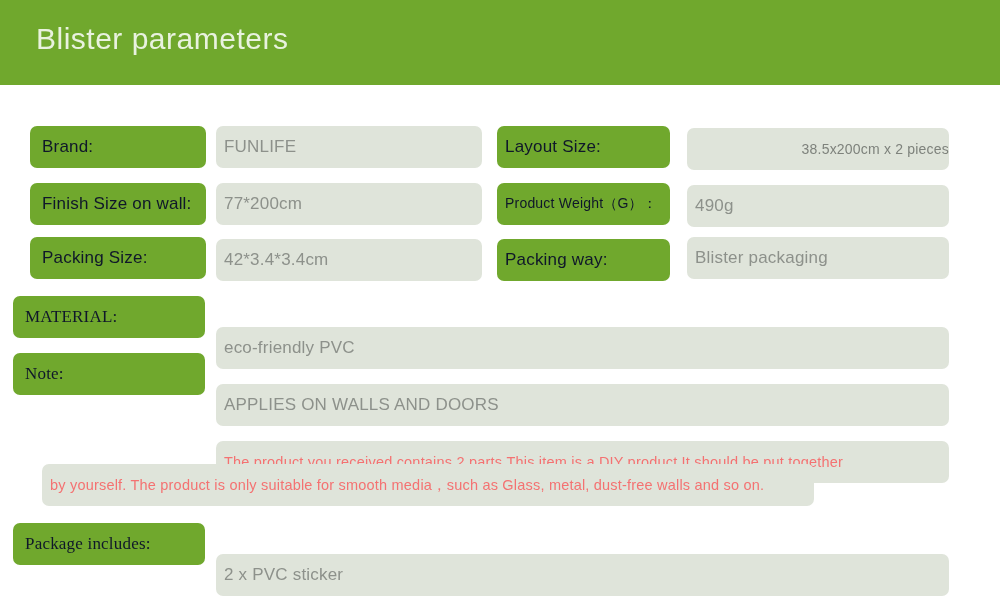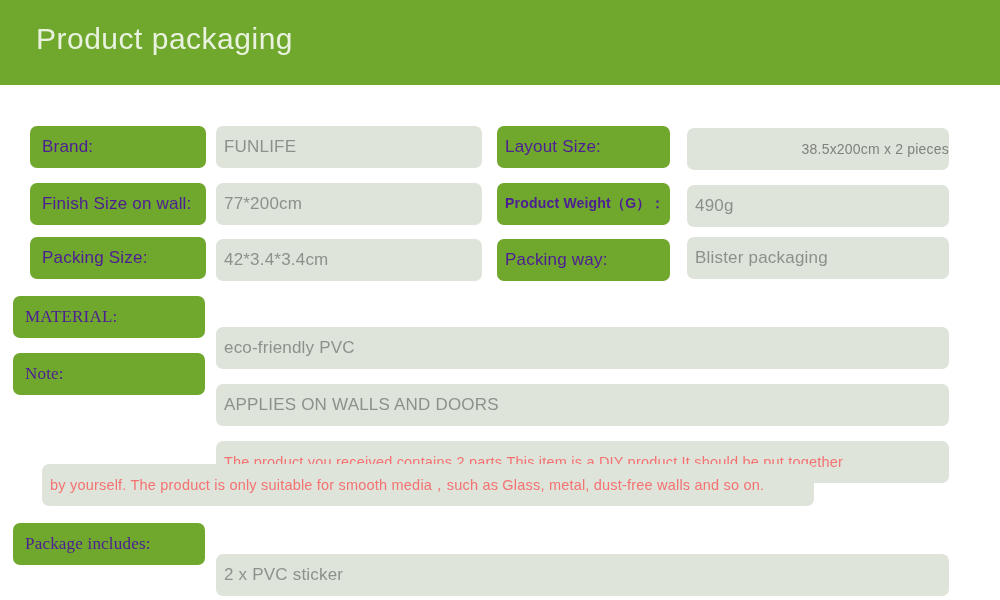--- a/index.html
+++ b/index.html
@@ -47,21 +47,21 @@
     position: absolute;
     box-sizing: border-box;
     border-radius: 7px;
     display: flex;
     align-items: center;
     white-space: nowrap;
     overflow: hidden;
   }
   .pill-label {
     background: #70a82d;
-    color: #4c1d95;
+    color: #0f172a;
     height: 42px;
     padding: 0 0 0 12px;
     font-size: 17px;
     font-weight: 300;
     letter-spacing: 0.2px;
   }
   .pill-label.small {
     font-size: 14px;
   }
   .pill-label.attention {
@@ -93,21 +93,21 @@
   .full-label { left: 13px;  width: 192px; font-family: Liberation Serif, serif; }
   .full-value { left: 216px; width: 733px; margin-top: 31px; }
   .full-wide  { left: 42px;  width: 772px; }
 </style>
 </head>
 <body>
 
 <div class="page">
 
   <div class="header-banner">
-    <div class="header-title">Product packaging</div>
+    <div class="header-title">Blister parameters</div>
   </div>
 
   <div class="pill pill-label c1-label" style="top:126px;">
     <span>Brand:</span>
   </div>
   <div class="pill pill-value c1-value" style="top:126px;">
     <span>FUNLIFE</span>
   </div>
   <div class="pill pill-label c2-label" style="top:126px;">
     <span>Layout Size:</span>
@@ -115,21 +115,21 @@
   <div class="pill pill-value small c2-value" style="top:128px;justify-content:flex-end;">
     <span>38.5x200cm x 2 pieces</span>
   </div>
 
   <div class="pill pill-label c1-label" style="top:183px;">
     <span>Finish Size on wall:</span>
   </div>
   <div class="pill pill-value c1-value" style="top:183px;">
     <span>77*200cm</span>
   </div>
-  <div class="pill pill-label small c2-label" style="top:183px;font-weight:bold;">
+  <div class="pill pill-label small c2-label" style="top:183px;">
     <span>Product Weight（G）：</span>
   </div>
   <div class="pill pill-value c2-value" style="top:185px;">
     <span>490g</span>
   </div>
 
   <div class="pill pill-label c1-label" style="top:237px;">
     <span>Packing Size:</span>
   </div>
   <div class="pill pill-value c1-value" style="top:239px;">

